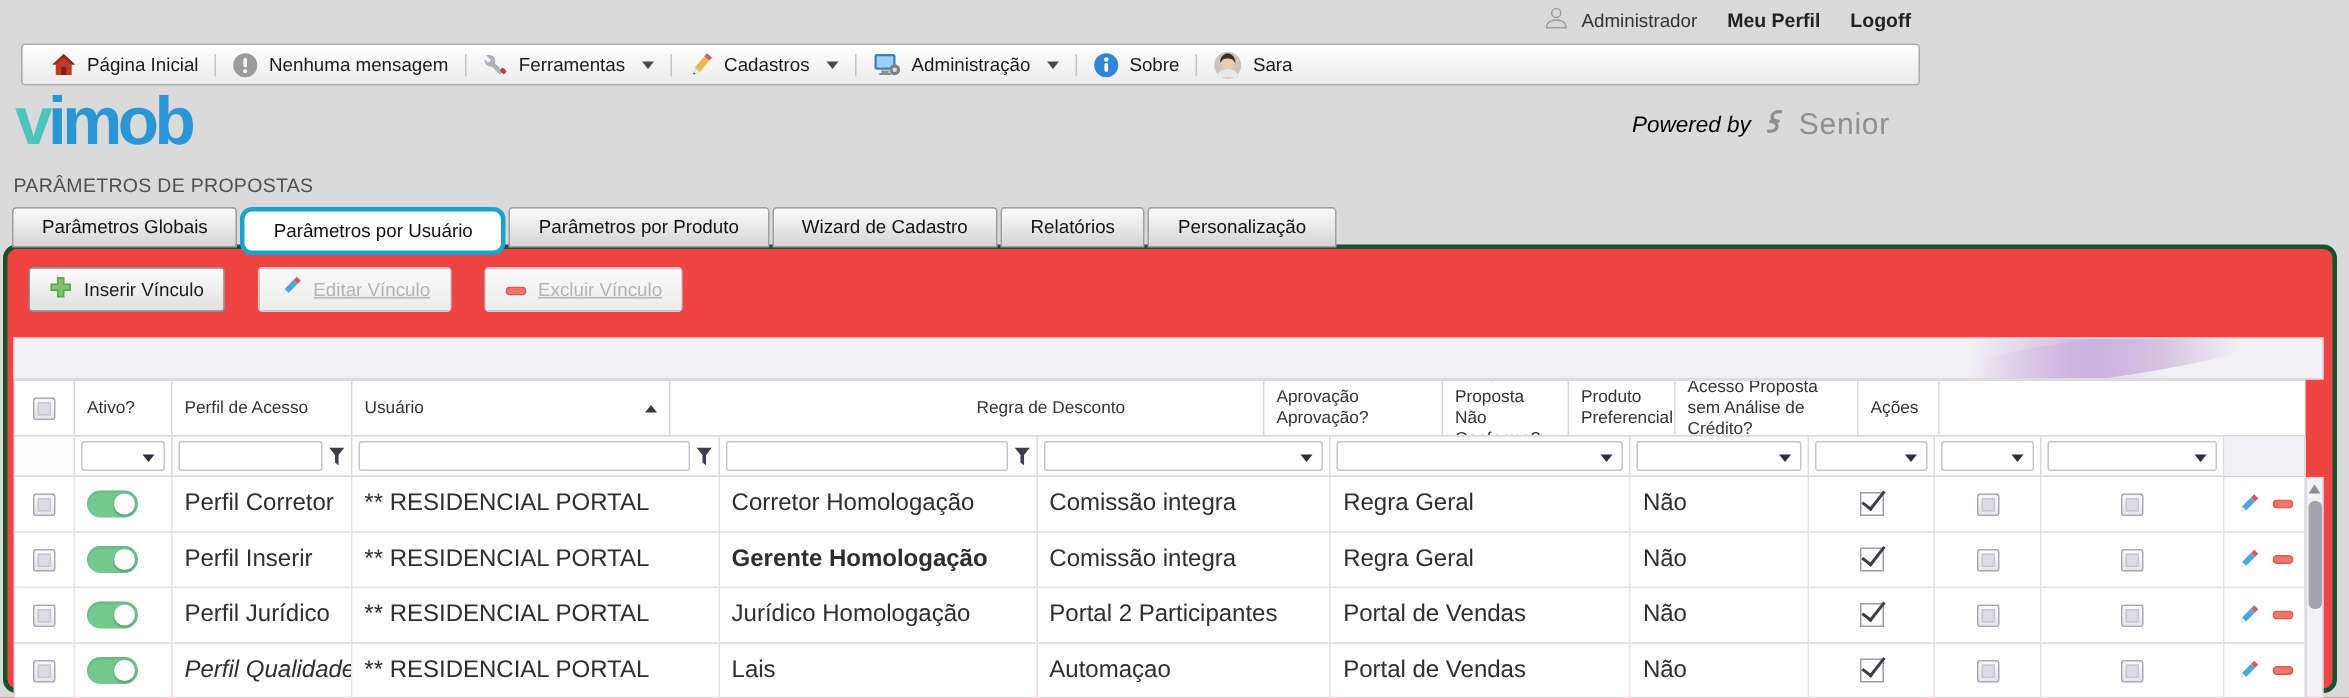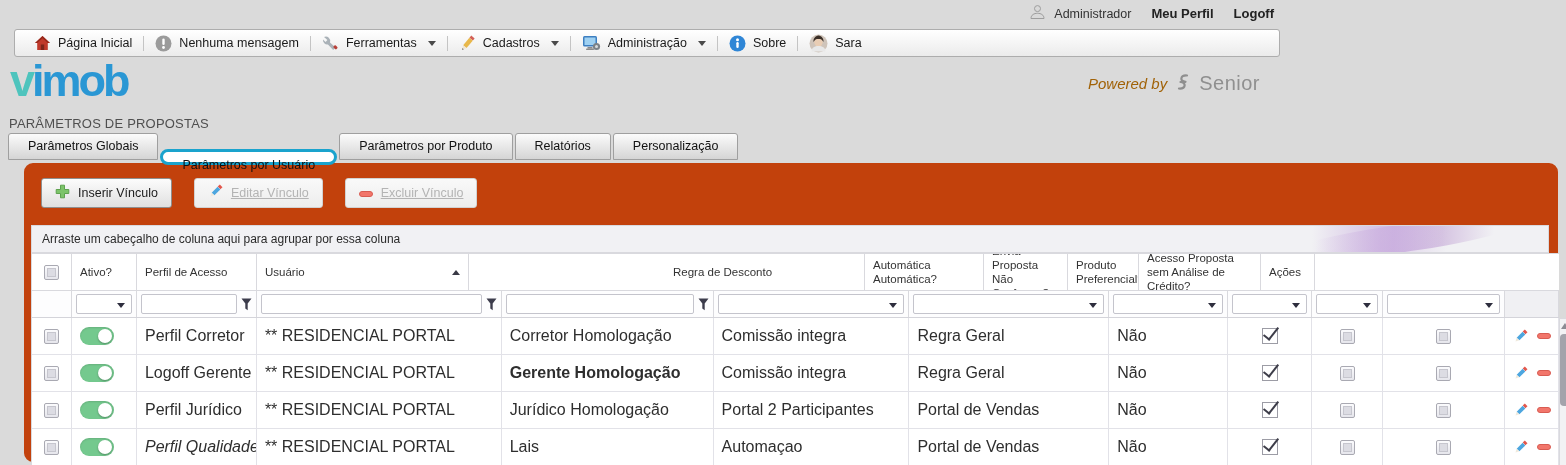--- a/index.html
+++ b/index.html
@@ -19,35 +19,35 @@
     display:flex; align-items:center; padding:0 8px;
   }
   .mitem { display:flex; align-items:center; gap:7px; padding:0 11px; font-size:12.5px; color:#1a1a1a; cursor:pointer; height:100%; }
   .msep { width:1px; height:15px; background:#c4c4c4; }
   .micon { display:flex; align-items:center; }
   .caret { width:0; height:0; border-left:4px solid transparent; border-right:4px solid transparent; border-top:5px solid #4a4a4a; margin-left:4px; }
   
   .logo { position:absolute; left:10px; top:58px; font-size:45px; font-weight:800; letter-spacing:-3px; color:#2a97d4; line-height:1; }
   .logo .lv { color:#4ec4bd; }
   .powered { position:absolute; right:306px; top:72px; display:flex; align-items:center; gap:8px; }
-  .powered .pby { font-style:italic; font-size:15px; color:#a16207; }
+  .powered .pby { font-style:italic; font-size:15px; color:#000000; }
   .powered .pbrand { font-size:20px; color:#8f8f8f; letter-spacing:.5px; }
   .page-title { position:absolute; left:9px; top:116px; font-size:13px; color:#4f4f4f; letter-spacing:.2px; }
   
   .tabs { position:absolute; left:8px; top:133px; display:flex; align-items:flex-end; z-index:4; }
   .tab {
     height:27px; line-height:25px; padding:0 19px; font-size:12.5px; color:#111; cursor:pointer;
     background:linear-gradient(#fbfbfb,#d5d5d5); border:1px solid #9f9f9f; border-radius:3px 3px 0 0; margin-right:2px;
   }
   .tab.active {
-    height:16px; line-height:26px; background:#fff; border:3px solid #1aa3cd; border-radius:8px;
+    height:32px; line-height:26px; background:#fff; border:3px solid #1aa3cd; border-radius:8px;
     transform:translateY(5px); z-index:6; position:relative;
   }
   
-  .panel { position:absolute; left:24px; right:8px; top:163px; height:299px; background:#c2410c; border:3px solid #c2410c; border-radius:9px; }
+  .panel { position:absolute; left:2px; right:8px; top:163px; height:299px; background:#ef4444; border:3px solid #14532d; border-radius:9px; }
   .btnrow { position:absolute; left:14px; top:12px; display:flex; gap:22px; }
   .btn { height:30px; display:inline-flex; align-items:center; gap:8px; padding:0 13px; font-size:12.5px; border-radius:3px; cursor:pointer; }
   .btn.enabled { background:linear-gradient(#fcfcfc,#e0e0e0); border:1px solid #8f8f8f; color:#1c1c1c; }
   .btn.disabled { background:linear-gradient(#f9f9f9,#ededed); border:1px solid #d2d2d2; color:#b4b4b4; cursor:default;text-decoration:underline; }
   
   .groupbar {
     position:absolute; left:4px; right:6px; top:59px; height:28px; background:#f1f1f4;
     border:1px solid #d9d9de; display:flex; align-items:center; padding:0 10px;
     font-size:12px; color:#2a2a2a; overflow:hidden;
   }
@@ -204,20 +204,21 @@
       </svg>
   </span>
   <span class="pbrand">Senior</span>
 </div>
 <div class="page-title">PARÂMETROS DE PROPOSTAS</div>
 
 <div class="tabs">
     <div class="tab">Parâmetros Globais</div>
     <div class="tab active">Parâmetros por Usuário</div>
     <div class="tab">Parâmetros por Produto</div>
+    <div class="tab">Wizard de Cadastro</div>
     <div class="tab">Relatórios</div>
     <div class="tab">Personalização</div>
   </div>
 
 <div class="panel">
   <div class="btnrow">
     <div class="btn enabled">
       <span>
         <svg width="15" height="15" viewBox="0 0 15 15">
             <path d="M5.5 1.2h4v4.3h4.3v4h-4.3v4.3h-4V9.5H1.2v-4h4.3z" fill="#7cc46a" stroke="#5ea24f"></path>
@@ -241,21 +242,20 @@
       <span>
         <svg width="14" height="6" viewBox="0 0 14 6">
             <rect x="0.5" y="0.5" width="13" height="5" rx="2.5" fill="#f2766b" stroke="#d85c52"></rect>
           </svg>
       </span>
       <span>Excluir Vínculo</span>
     </div>
   </div>
 
   <div class="groupbar">
-    <span>Arraste um cabeçalho de coluna aqui para agrupar por essa coluna</span>
     <span class="swoosh"></span>
   </div>
 
   <div class="grid">
     <div class="gmain">
       <div class="hrow" id="hrow">
           <div class="cell hcell" style="width: 40px; justify-content: center;">
             <span class="rcb"></span>
           </div>
           <div class="cell hcell" style="width: 65px;">
@@ -268,21 +268,21 @@
             <span>Usuário</span>
             <span class="sortup"></span>
           </div>
           <div class="cell hcell" style="width: 196px; margin-top: 43px;">
             <span>Tipo da Comissão</span>
           </div>
           <div class="cell hcell" style="width: 200px;">
             <span>Regra de Desconto</span>
           </div>
           <div class="cell hcell" style="width: 119px;">
-            <span>Automática Automática?</span>
+            <span>Aprovação Aprovação?</span>
           </div>
           <div class="cell hcell" style="width: 84px;">
             <span>Envia Proposta Não Conforme?</span>
           </div>
           <div class="cell hcell" style="width: 71px;">
             <span>Produto Preferencial?</span>
           </div>
           <div class="cell hcell" style="width: 122px;">
             <span>Acesso Proposta sem Análise de Crédito?</span>
           </div>
@@ -392,21 +392,21 @@
             </div>
           </div>
           <div class="drow">
             <div class="cell ccell" style="width: 40px;">
               <span class="rcb"></span>
             </div>
             <div class="cell" style="width: 65px;">
               <span class="tgl"></span>
             </div>
             <div class="cell" style="width: 120px;">
-              <span style="white-space: nowrap;">Logoff Gerente</span>
+              <span style="white-space: nowrap;">Perfil Inserir</span>
             </div>
             <div class="cell" style="width: 245px;">
               <span style="white-space: nowrap;">** RESIDENCIAL PORTAL</span>
             </div>
             <div class="cell" style="width: 212px;">
               <span style="white-space: nowrap; font-weight: bold;">Gerente Homologação</span>
             </div>
             <div class="cell" style="width: 196px;">
               <span style="white-space: nowrap;">Comissão integra</span>
             </div>

